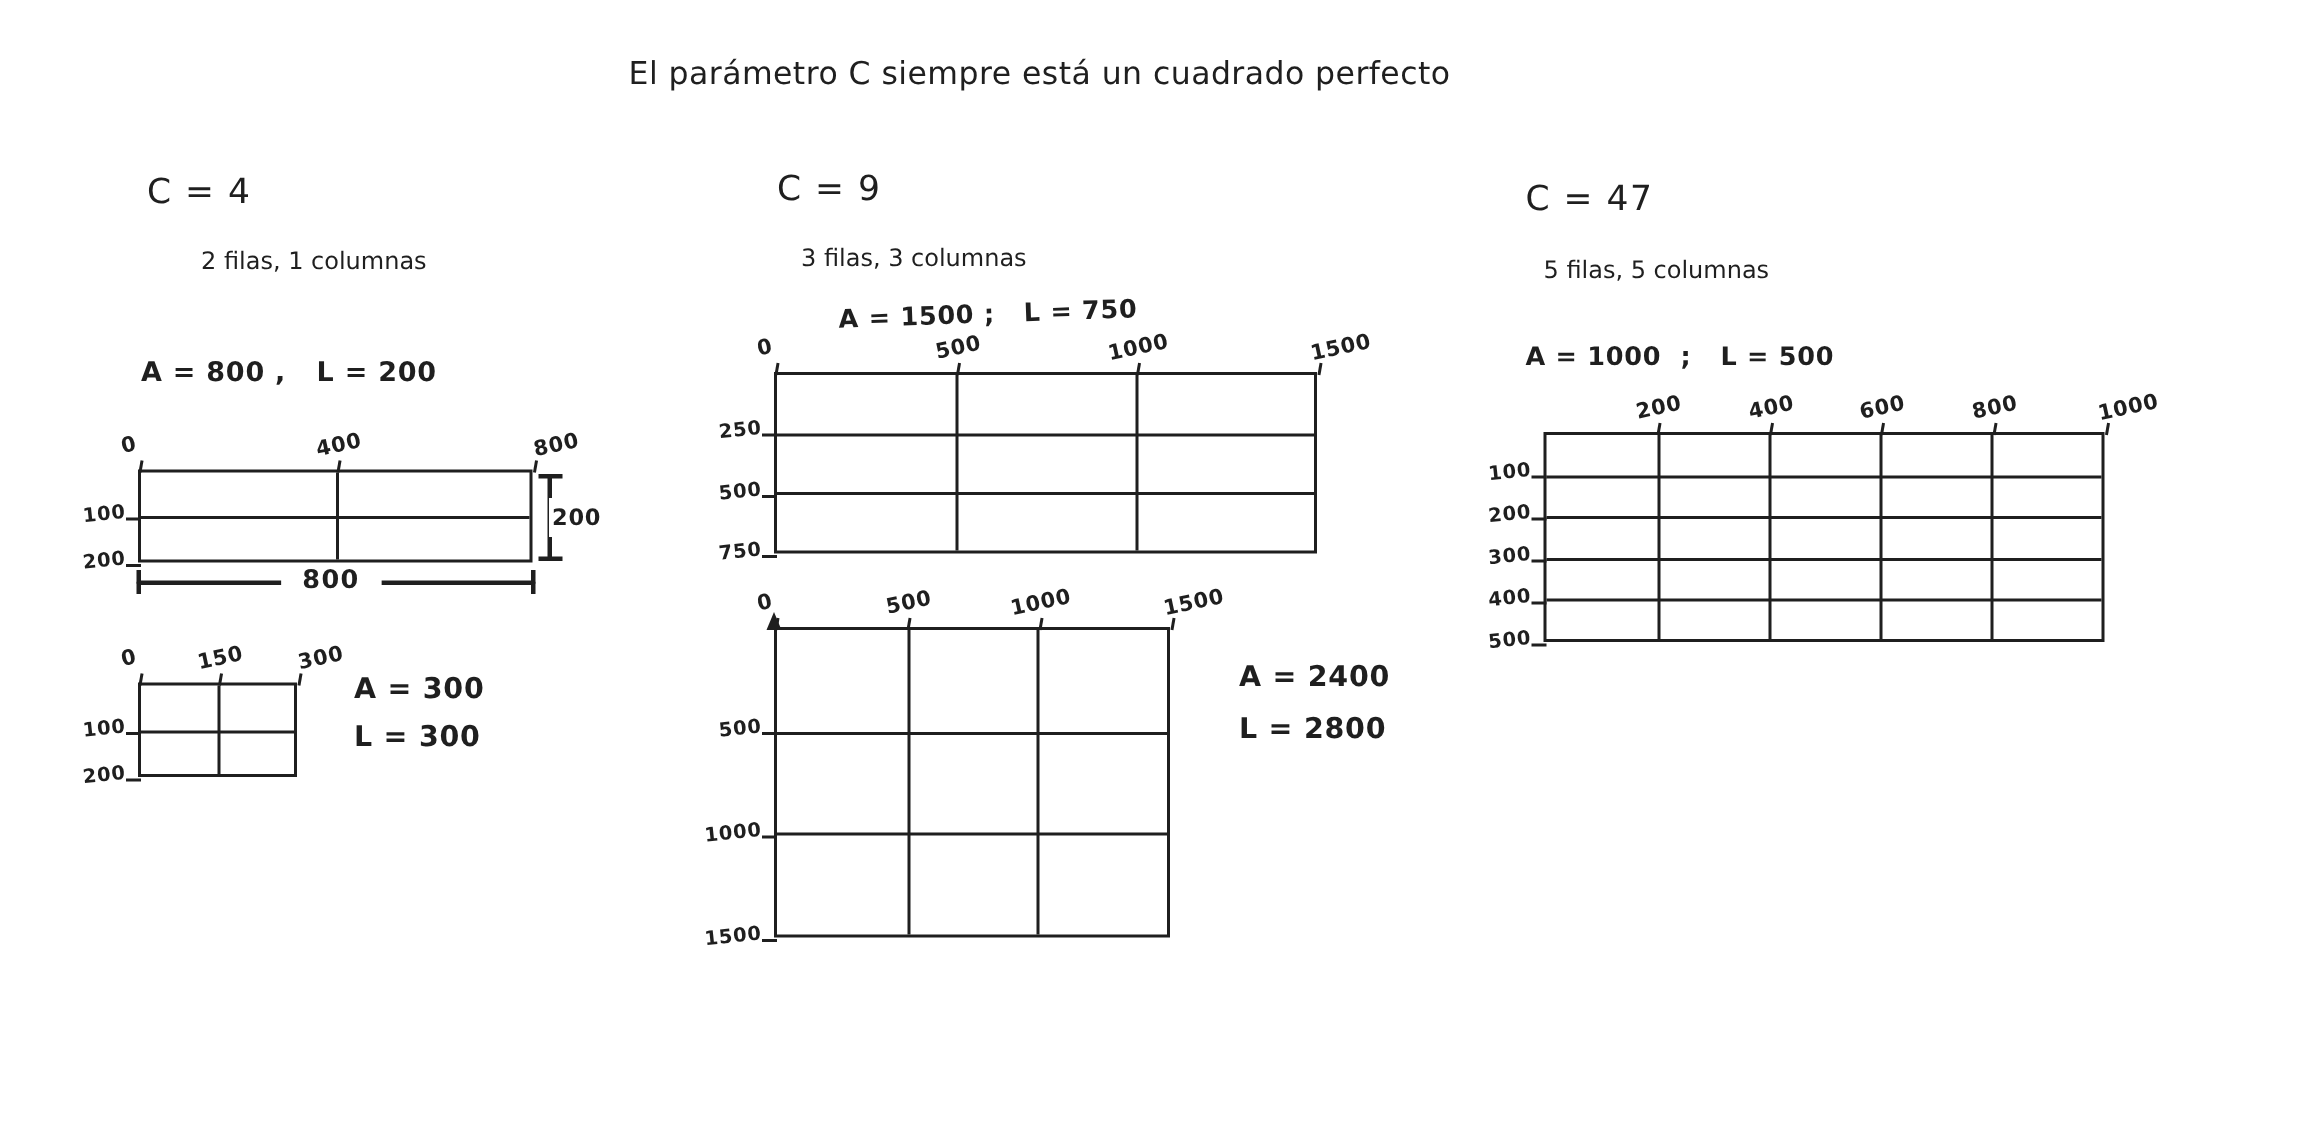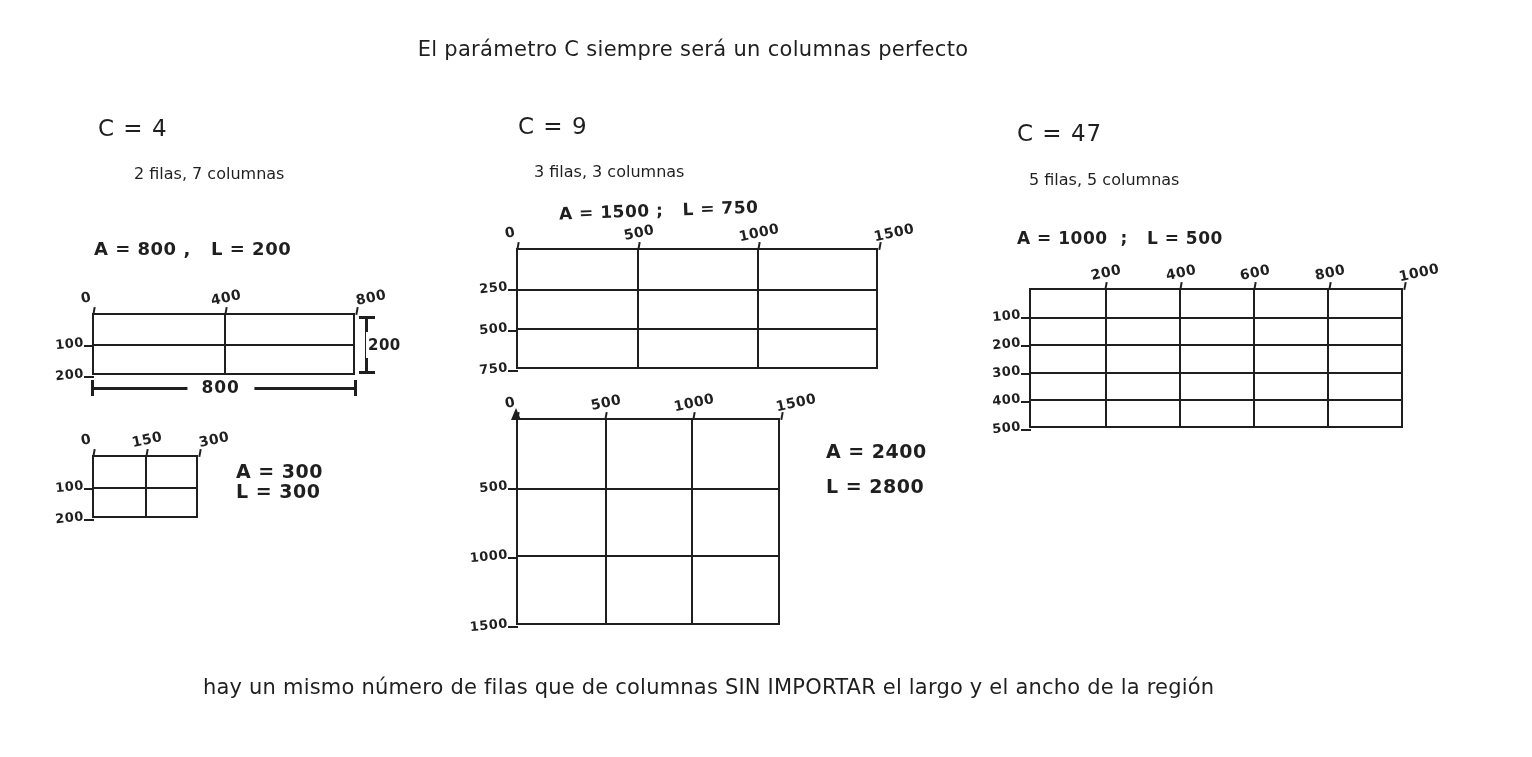--- a/index.html
+++ b/index.html
@@ -45,26 +45,26 @@
   .dim-v .vcap{position:absolute;left:0;width:16px;height:3px;background:#1f1f1f;}
   .vcapt{top:0}.vcapb{bottom:0}
   .dim-label-v{position:absolute;left:7px;top:50%;transform:translateY(-50%);
     background:#fff;padding:4px 2px;font-size:15px;font-weight:700;letter-spacing:.5px;}
 </style>
 </head>
 <body>
 
 <div class="canvas">
 
-  <div class="hw title" style="left:693px;top:37px">El parámetro C siempre será un columnas perfecto</div>
+  <div class="hw title" style="left:693px;top:37px">El parámetro C siempre está un cuadrado perfecto</div>
 
   <div class="hw h1" style="left:98px;top:115px">C = 4</div>
-  <div class="hw sub" style="left:134px;top:164px">2 filas, 7 columnas</div>
+  <div class="hw sub" style="left:134px;top:164px">2 filas, 1 columnas</div>
   <div class="hw formula" style="left:94px;top:238px">A = 800 ,   L = 200</div>
-  <div class="hw annot" style="left:236px;top:460px">A = 300</div>
+  <div class="hw annot" style="left:236px;top:448px">A = 300</div>
   <div class="hw annot" style="left:236px;top:480px">L = 300</div>
 
   <div class="dim-h" style="left:91px;top:380px;width:266px">
     <div class="cap capl"></div>
     <div class="cap capr"></div>
     <div class="dline"></div>
     <span class="dim-label">800</span>
   </div>
   <div class="dim-v" style="left:359px;top:316px;height:58px">
     <div class="vcap vcapt"></div>
@@ -178,15 +178,14 @@
         <div class="left-label" style="top: 47px;">200</div>
         <div class="tick-left" style="top: 83px;"></div>
         <div class="left-label" style="top: 75px;">300</div>
         <div class="tick-left" style="top: 111px;"></div>
         <div class="left-label" style="top: 103px;">400</div>
         <div class="tick-left" style="top: 139px;"></div>
         <div class="left-label" style="top: 131px;">500</div>
       </div>
     </div>
 
-  <div class="hw footer-line" style="left:203px;top:675px">hay un mismo número de filas que de columnas SIN IMPORTAR el largo y el ancho de la región</div>
 
 </div>
 
 </body></html>

